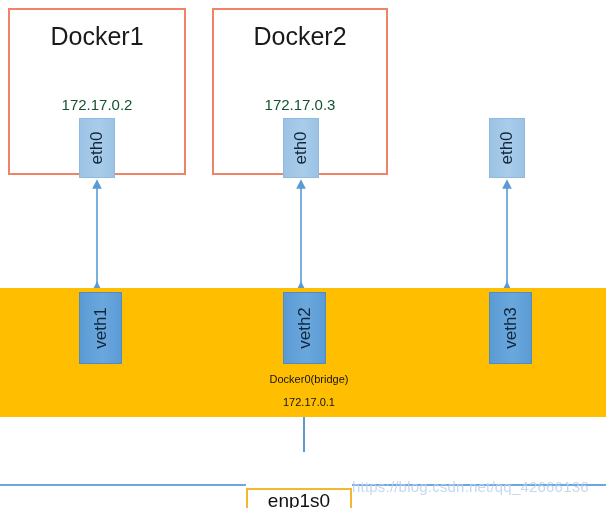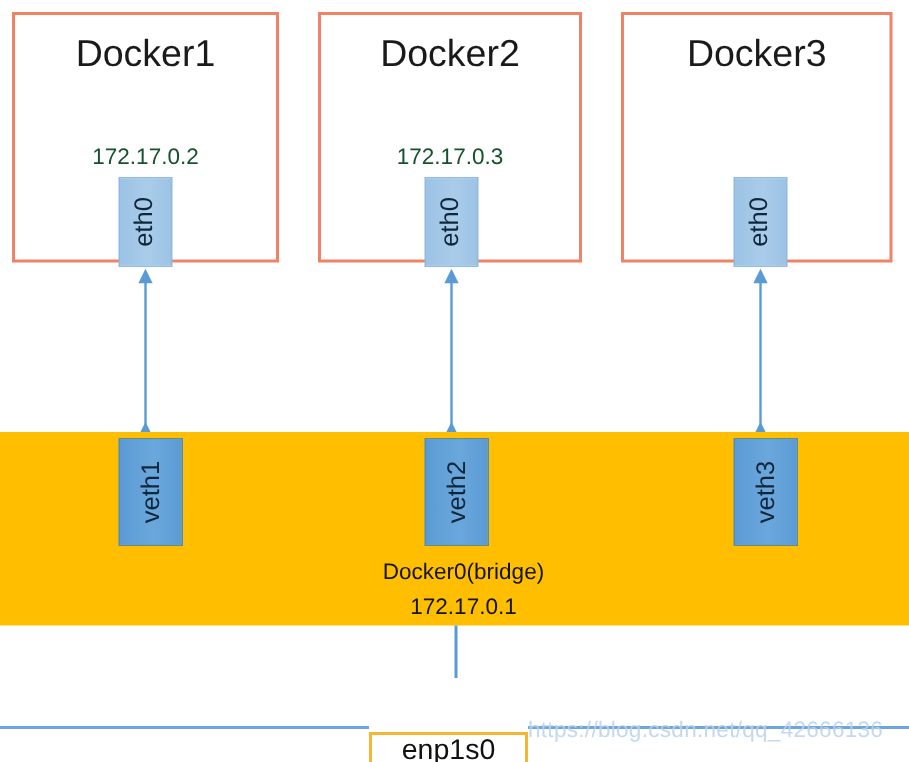--- a/index.html
+++ b/index.html
@@ -72,21 +72,21 @@
   
   #bridge-band {
     position: absolute;
     background: #FFBF00;
   }
   .bridge-text {
     position: absolute;
     left: 0;
     right: 0;
     text-align: center;
-    font-size: 15px;
+    font-size: 11px;
     color: #141414;
     white-space: nowrap;
     padding-left: 12px;
   }
 
   
   .conn-arrow {
     position: absolute;
     overflow: visible;
   }
@@ -147,23 +147,20 @@
   </div>
 
   <div class="docker-box" style="left:212px; top:8px; width:176px; height:167px;text-decoration:underline;">
     <div class="docker-title">Docker2</div>
   </div>
   <div class="ip-label" style="left:240px; top:96px; width:120px;">172.17.0.3</div>
   <div class="port-box eth-box" style="left:283px; top:118px; width:36px; height:60px;">
     <span class="port-label">eth0</span>
   </div>
 
-  <div class="docker-box" style="left:414px; top:8px; width:181px; height:167px;">
-    <div class="docker-title">Docker3</div>
-  </div>
   <div class="port-box eth-box" style="left:489px; top:118px; width:36px; height:60px;">
     <span class="port-label">eth0</span>
   </div>
 
   <svg class="conn-arrow" style="left:88px; top:174px; width:18px; height:122px;" viewBox="0 0 18 122">
     <defs>
       <marker id="ah1" markerWidth="8" markerHeight="8" refX="4" refY="4" orient="auto">
         <path d="M1,1 L7,4 L1,7 z" fill="#5B9BD5"></path>
       </marker>
       <marker id="at1" markerWidth="8" markerHeight="8" refX="4" refY="4" orient="auto">

